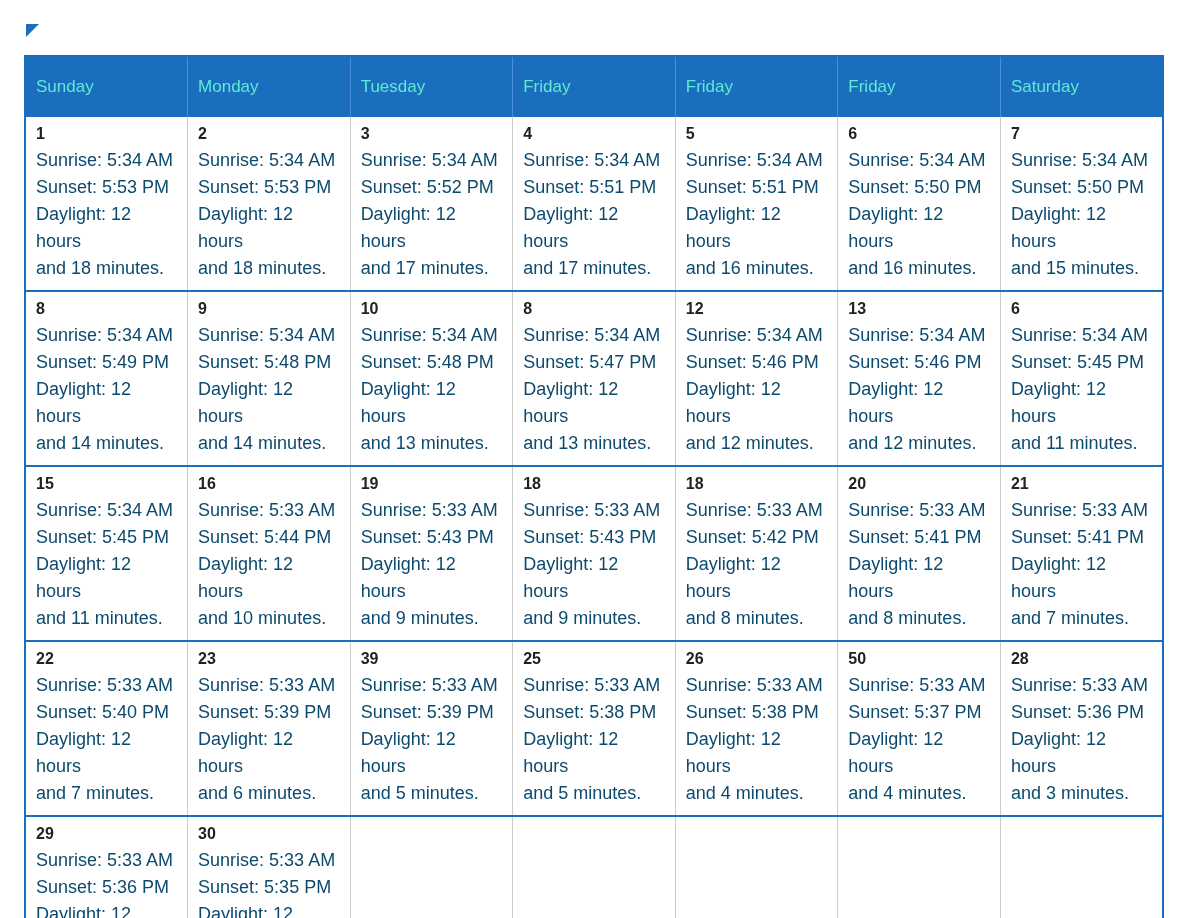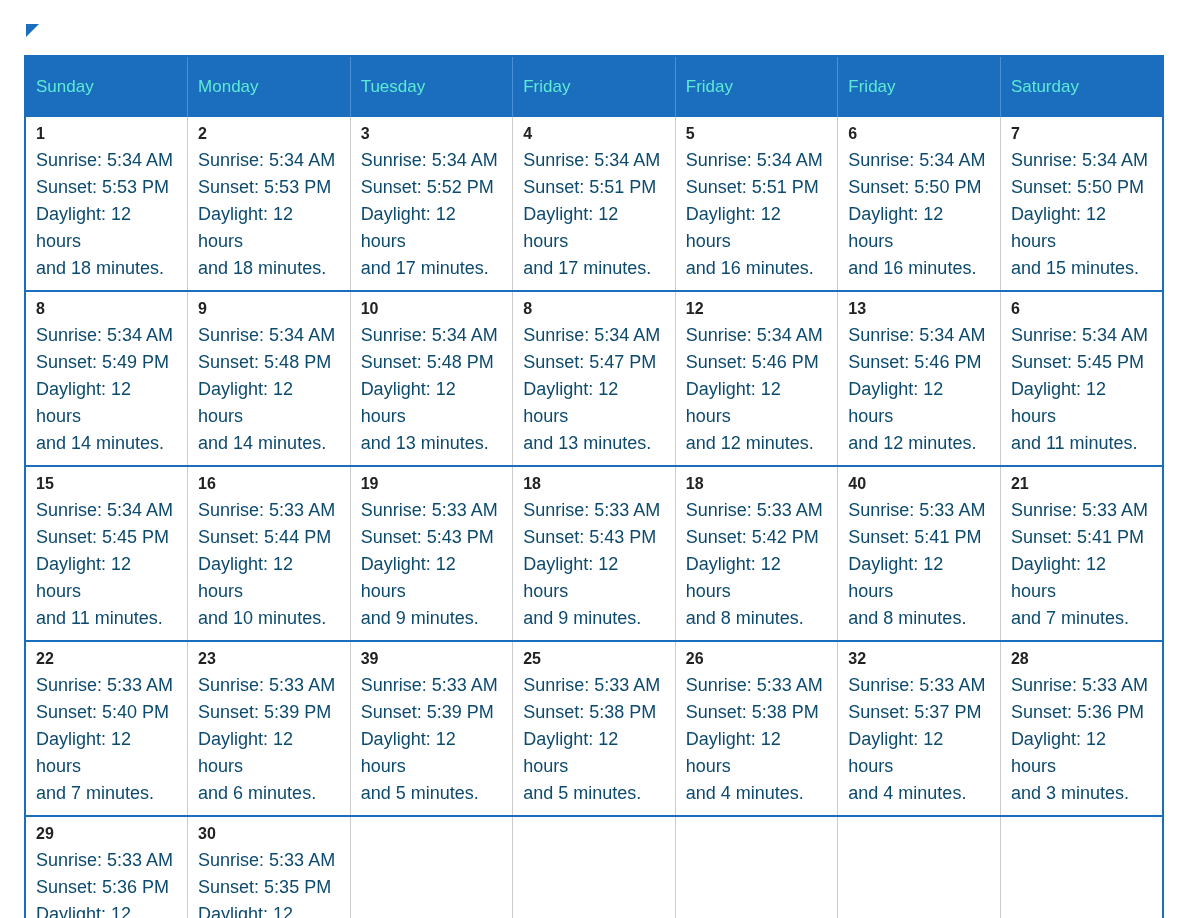--- a/index.html
+++ b/index.html
@@ -203,21 +203,21 @@
         </td>
         <td>
           <span class="day-number">18</span>
           <div class="day-info">Sunrise: 5:33 AM<br>Sunset: 5:43 PM<br>Daylight: 12 hours<br>and 9 minutes.</div>
         </td>
         <td>
           <span class="day-number">18</span>
           <div class="day-info">Sunrise: 5:33 AM<br>Sunset: 5:42 PM<br>Daylight: 12 hours<br>and 8 minutes.</div>
         </td>
         <td>
-          <span class="day-number">40</span>
+          <span class="day-number">20</span>
           <div class="day-info">Sunrise: 5:33 AM<br>Sunset: 5:41 PM<br>Daylight: 12 hours<br>and 8 minutes.</div>
         </td>
         <td>
           <span class="day-number">21</span>
           <div class="day-info">Sunrise: 5:33 AM<br>Sunset: 5:41 PM<br>Daylight: 12 hours<br>and 7 minutes.</div>
         </td>
       </tr>
       <tr>
         <td>
           <span class="day-number">22</span>
@@ -233,21 +233,21 @@
         </td>
         <td>
           <span class="day-number">25</span>
           <div class="day-info">Sunrise: 5:33 AM<br>Sunset: 5:38 PM<br>Daylight: 12 hours<br>and 5 minutes.</div>
         </td>
         <td>
           <span class="day-number">26</span>
           <div class="day-info">Sunrise: 5:33 AM<br>Sunset: 5:38 PM<br>Daylight: 12 hours<br>and 4 minutes.</div>
         </td>
         <td>
-          <span class="day-number">32</span>
+          <span class="day-number">50</span>
           <div class="day-info">Sunrise: 5:33 AM<br>Sunset: 5:37 PM<br>Daylight: 12 hours<br>and 4 minutes.</div>
         </td>
         <td>
           <span class="day-number">28</span>
           <div class="day-info">Sunrise: 5:33 AM<br>Sunset: 5:36 PM<br>Daylight: 12 hours<br>and 3 minutes.</div>
         </td>
       </tr>
       <tr>
         <td>
           <span class="day-number">29</span>

